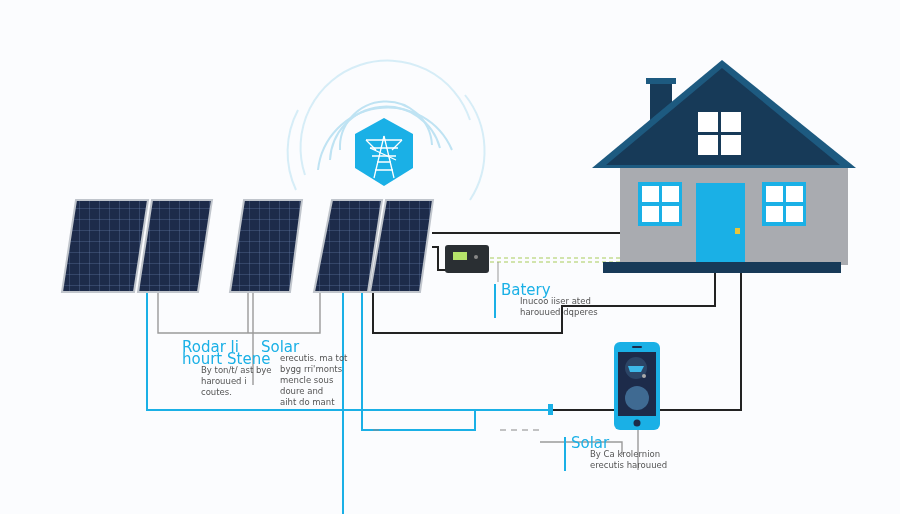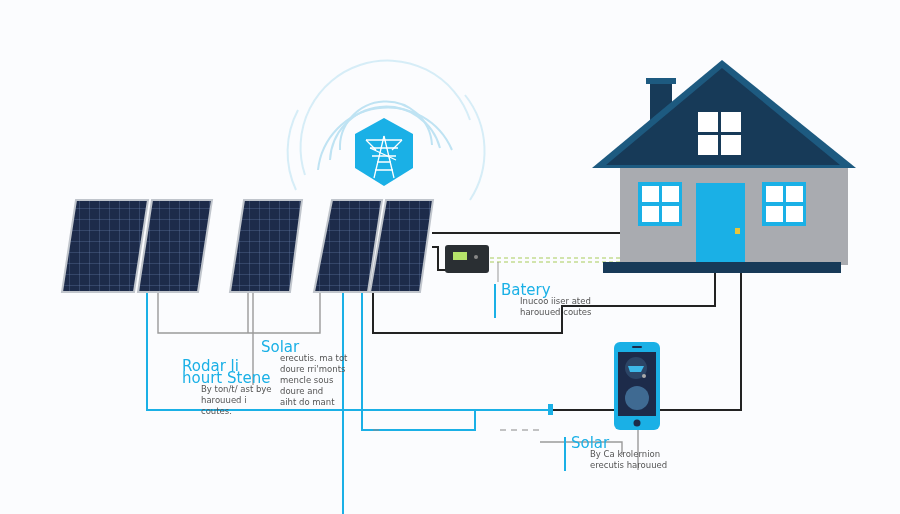--- a/index.html
+++ b/index.html
@@ -120,40 +120,40 @@
     <rect x="618" y="352" width="38" height="64" fill="#1d2b4a"></rect>
     <rect x="632" y="346" width="10" height="2" rx="1" fill="#1d2b4a"></rect>
     <circle cx="637" cy="423" r="3.5" fill="#1d2b4a"></circle>
     <circle cx="636" cy="368" r="11" fill="#2c4566"></circle>
     <path d="M628 366 H644 L641 372 H630 Z" fill="#3db8e8"></path>
     <circle cx="644" cy="376" r="2" fill="#aaa"></circle>
     <circle cx="637" cy="398" r="12" fill="#3f6a92"></circle>
   </g>
 </svg>
 
-<div class="label" style="left:182px; top:360px;">
+<div class="label" style="left:182px; top:341px;">
   <div class="title">Rodar li</div>
   <div class="title">hourt Stene</div>
   <div class="body">By ton/t/ ast bye</div>
   <div class="body">harouued i</div>
   <div class="body">coutes.</div>
 </div>
 
 <div class="label" style="left:261px; top:341px;">
   <div class="title">Solar</div>
   <div class="body">erecutis. ma tot</div>
-  <div class="body">doure rri'monts</div>
+  <div class="body">bygg rri'monts</div>
   <div class="body">mencle sous</div>
   <div class="body">doure and</div>
   <div class="body">aiht do mant</div>
 </div>
 
 <div class="label bar" style="left:494px; top:284px;">
   <div class="title">Batery</div>
   <div class="body">Inucoo iiser ated</div>
-  <div class="body">harouued coutes</div>
+  <div class="body">harouued dqperes</div>
 </div>
 
 <div class="label bar" style="left:564px; top:437px;">
   <div class="title">Solar</div>
   <div class="body">By Ca krolernion</div>
   <div class="body">erecutis harouued</div>
 </div>
 
 </body></html>

